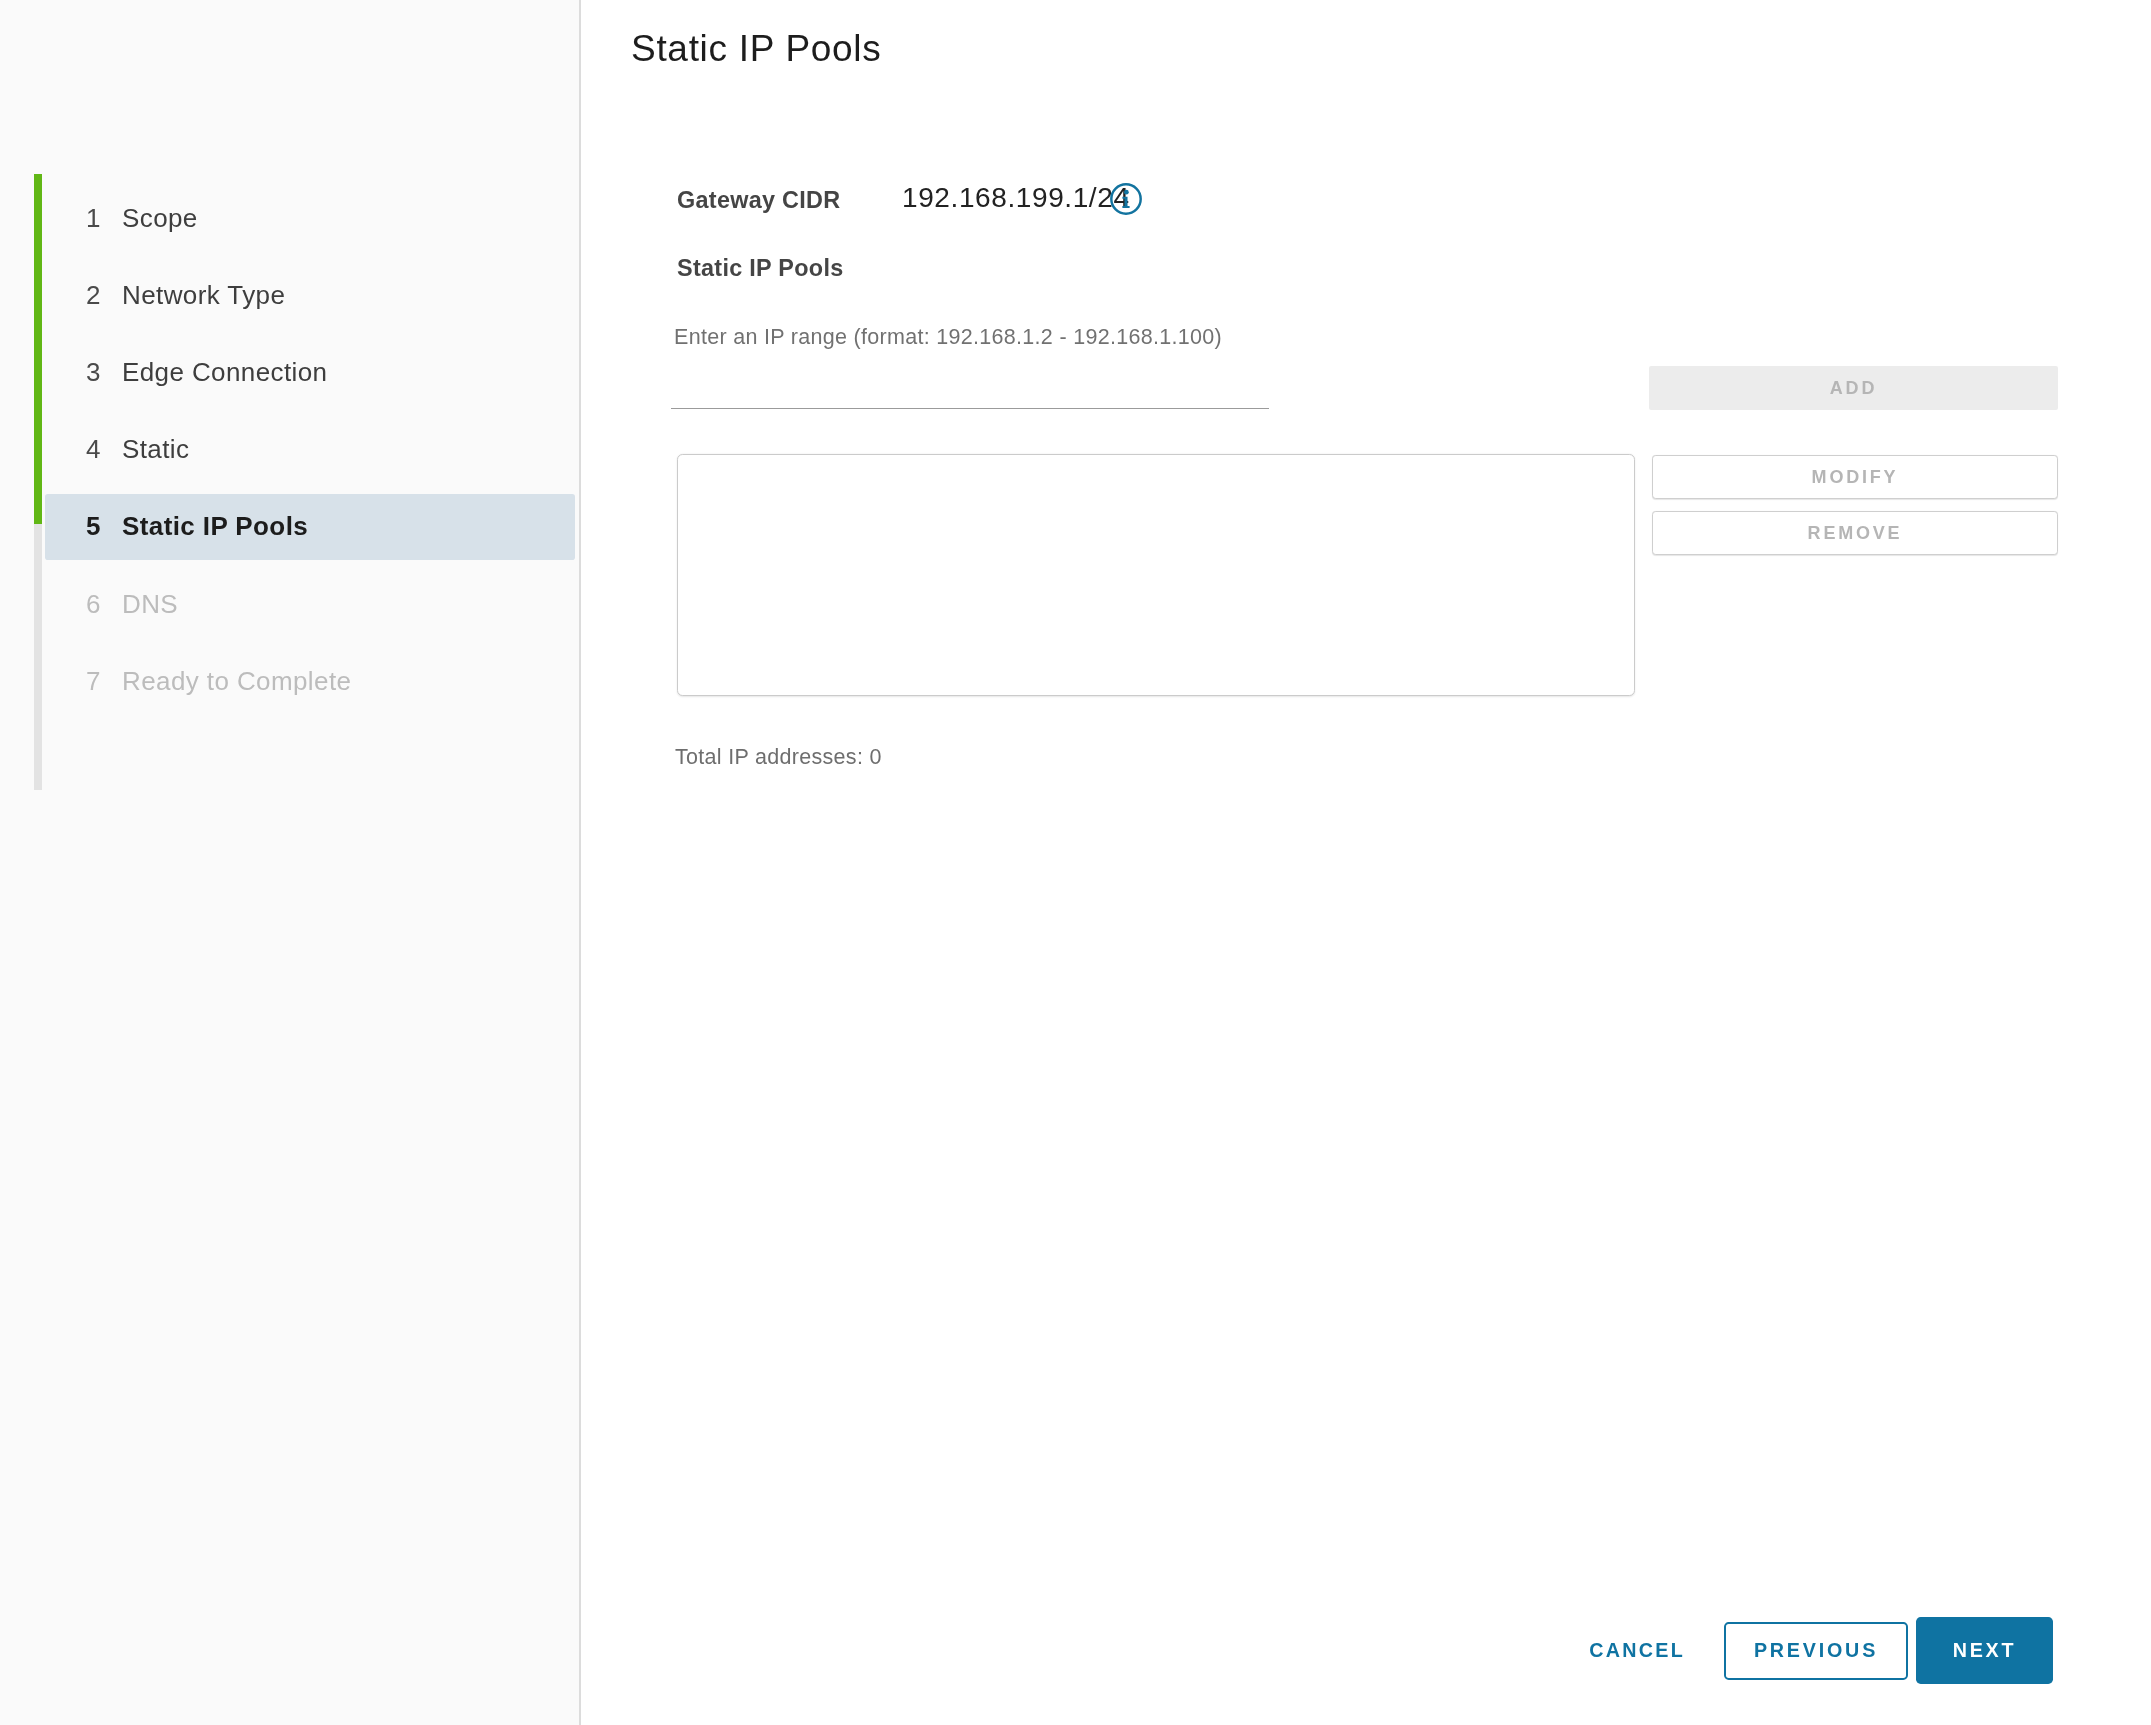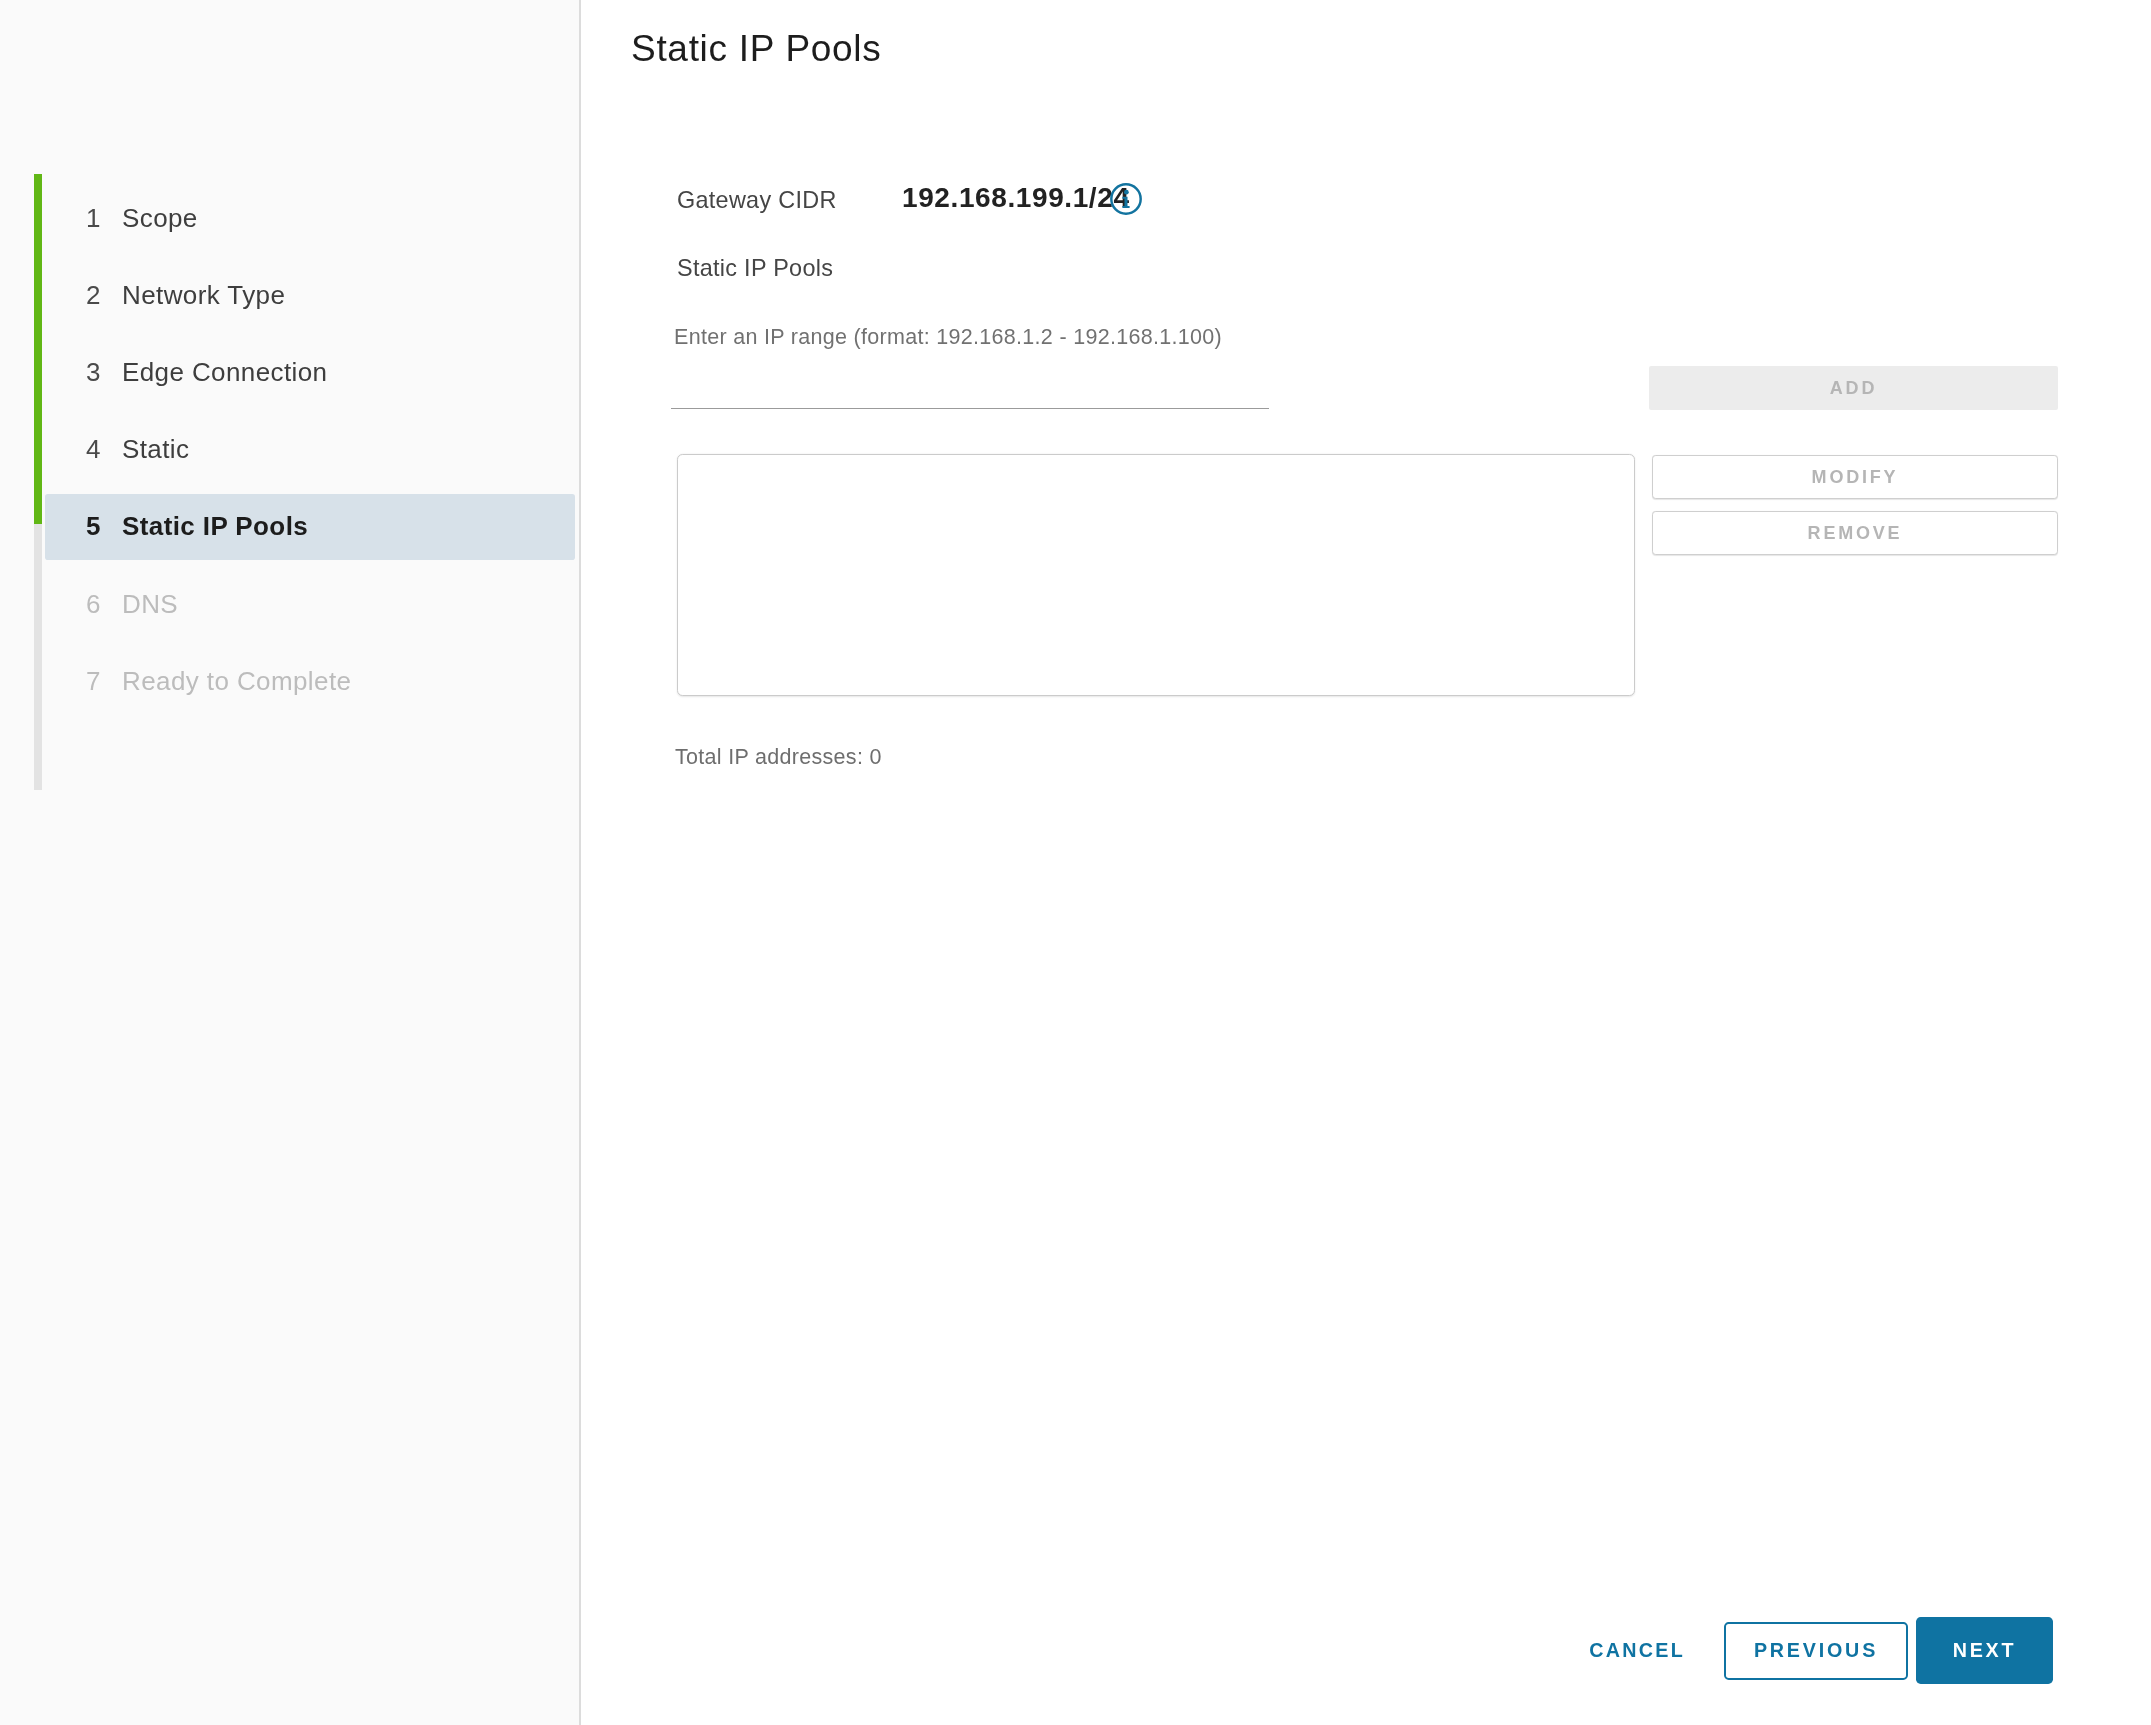--- a/index.html
+++ b/index.html
@@ -81,30 +81,30 @@
     position: absolute;
     left: 50px; top: 28px;
     font-size: 37px;
     font-weight: 300;
     letter-spacing: 0.7px;
     color: #1d1d1d;
   }
   .field-label {
     position: absolute;
     font-size: 23.4px;
-    font-weight: normal;
+    font-weight: bold;
     letter-spacing: 0.3px;
     color: #454545;
   }
   .gw-label { left: 96px; top: 187px; }
   .gw-value {
     position: absolute;
     left: 321px; top: 182px;
     font-size: 28px;
-    font-weight: 700;
+    font-weight: 400;
     letter-spacing: 0.6px;
     color: #222;
   }
   .info-icon {
     position: absolute;
     left: 527px; top: 181px;
     width: 36px; height: 36px;
     cursor: pointer;
   }
   .pools-label { left: 96px; top: 255px; }

